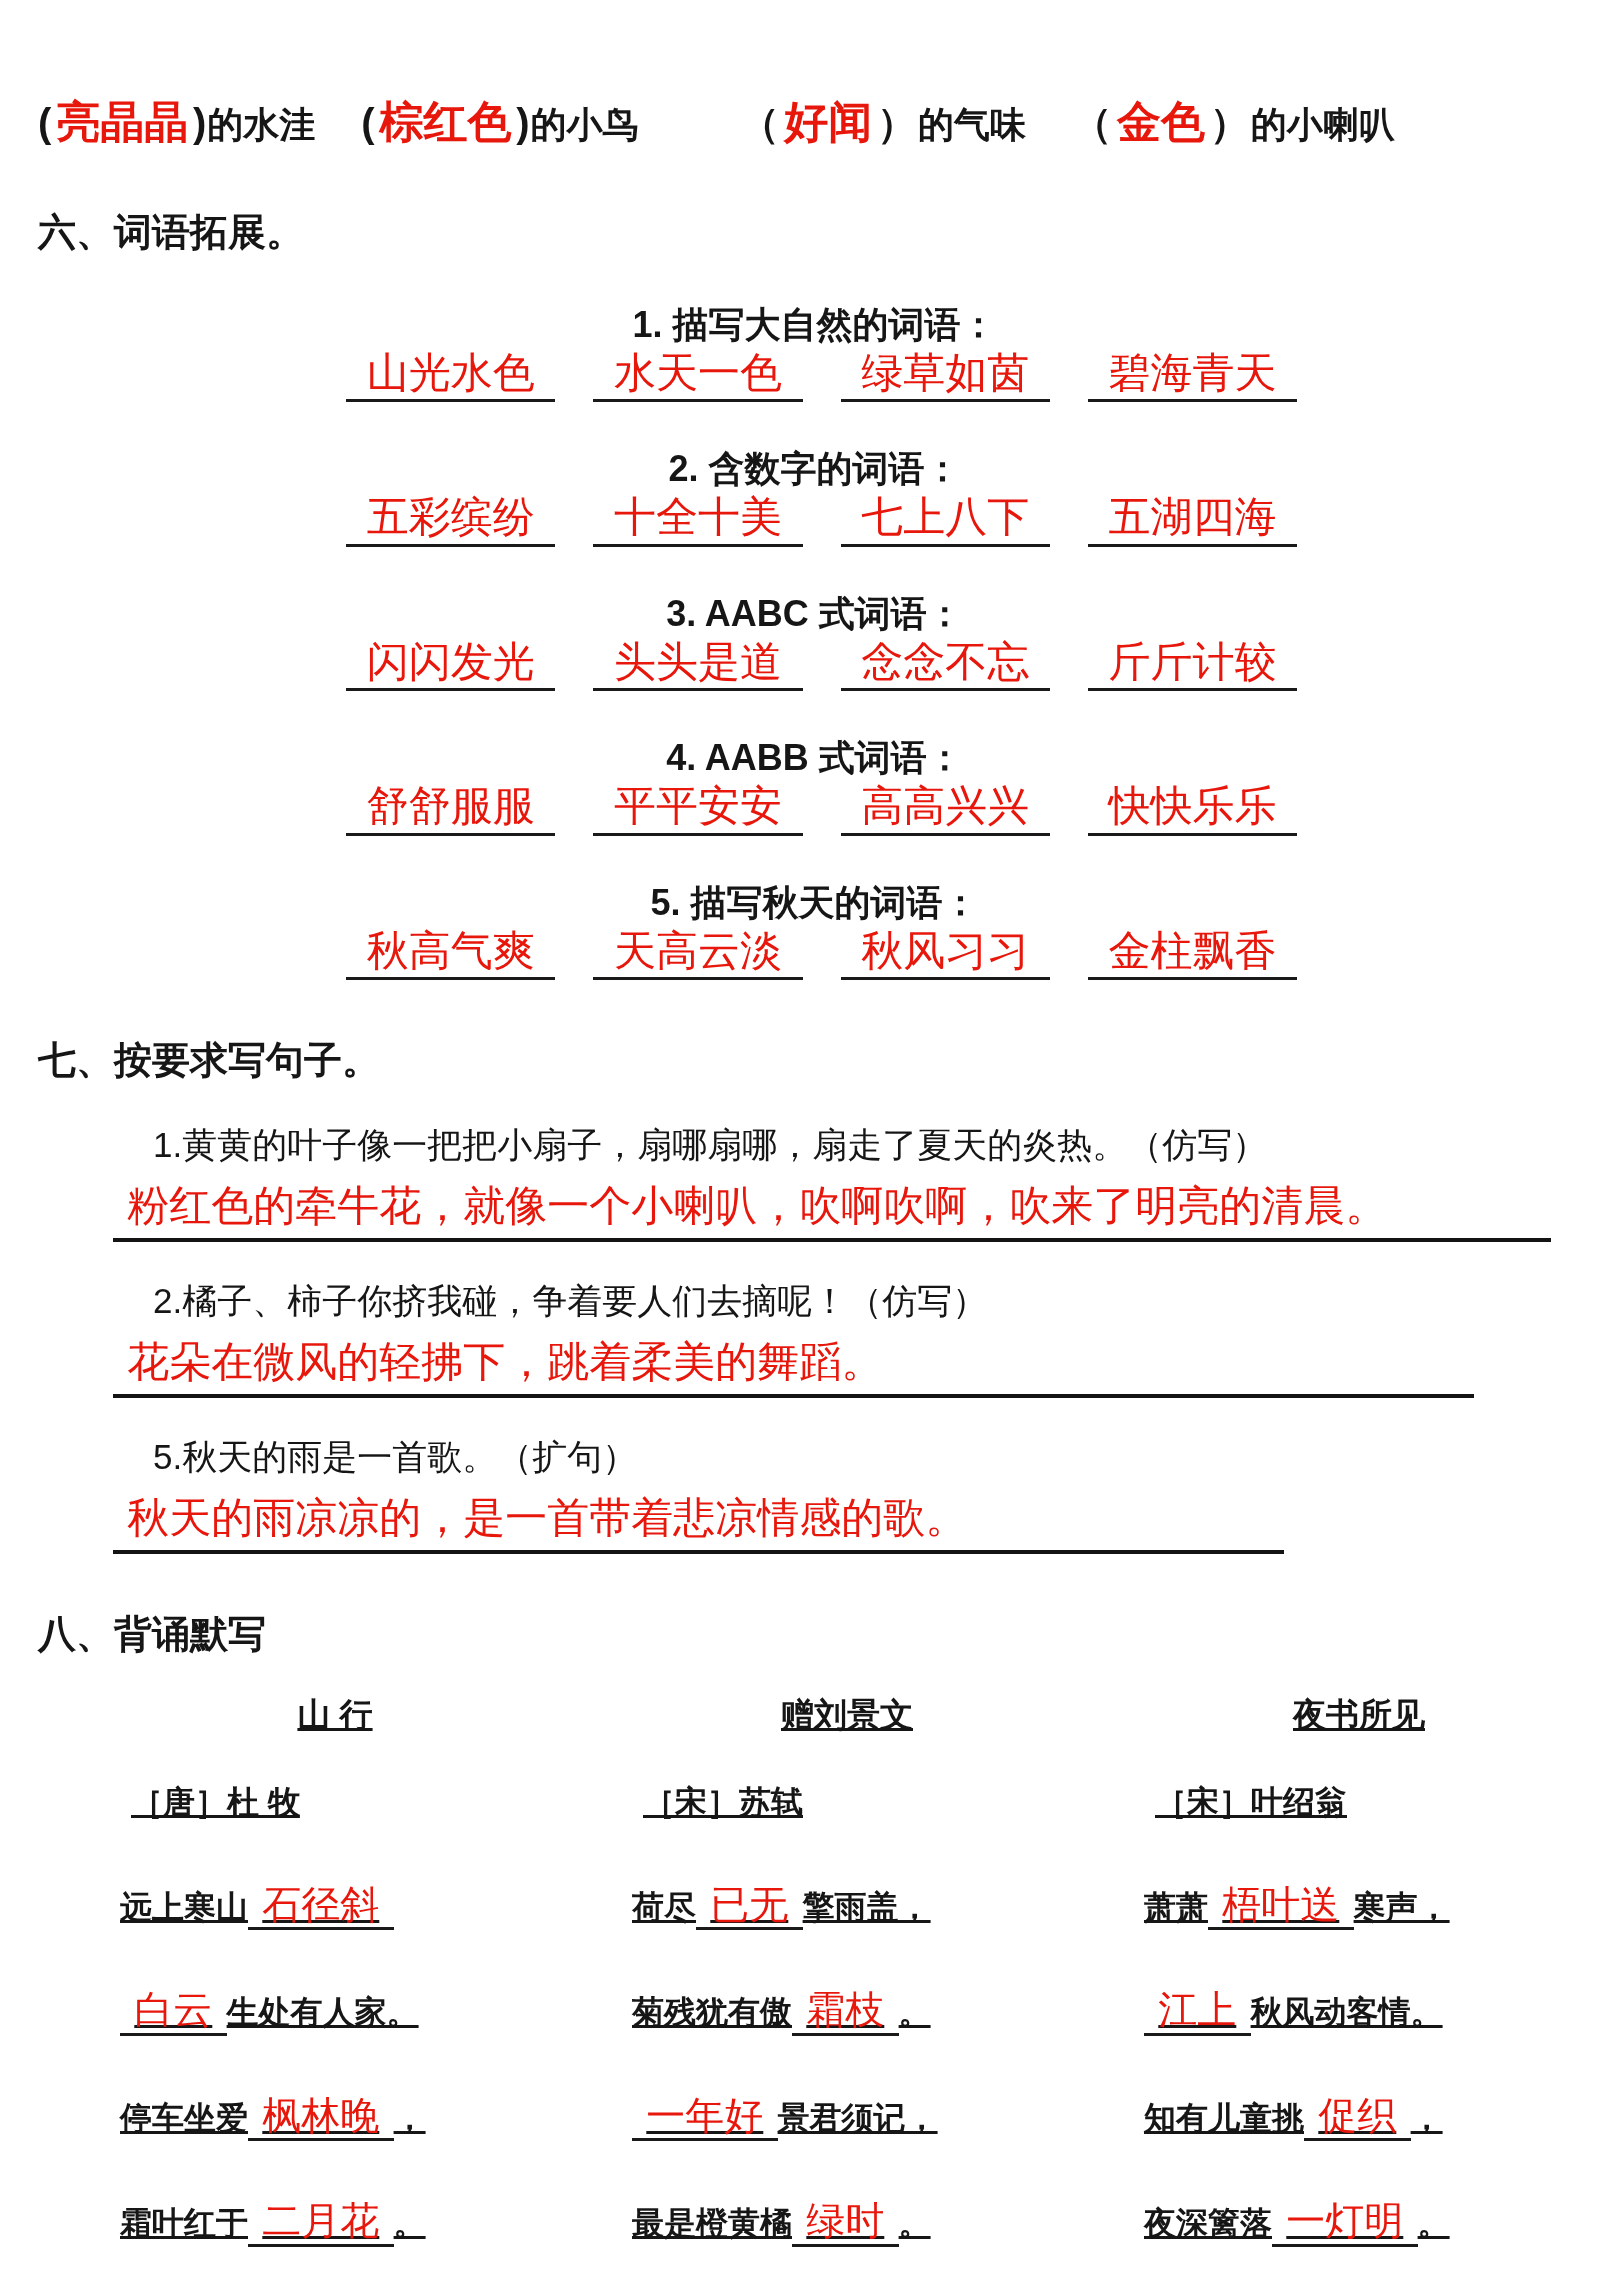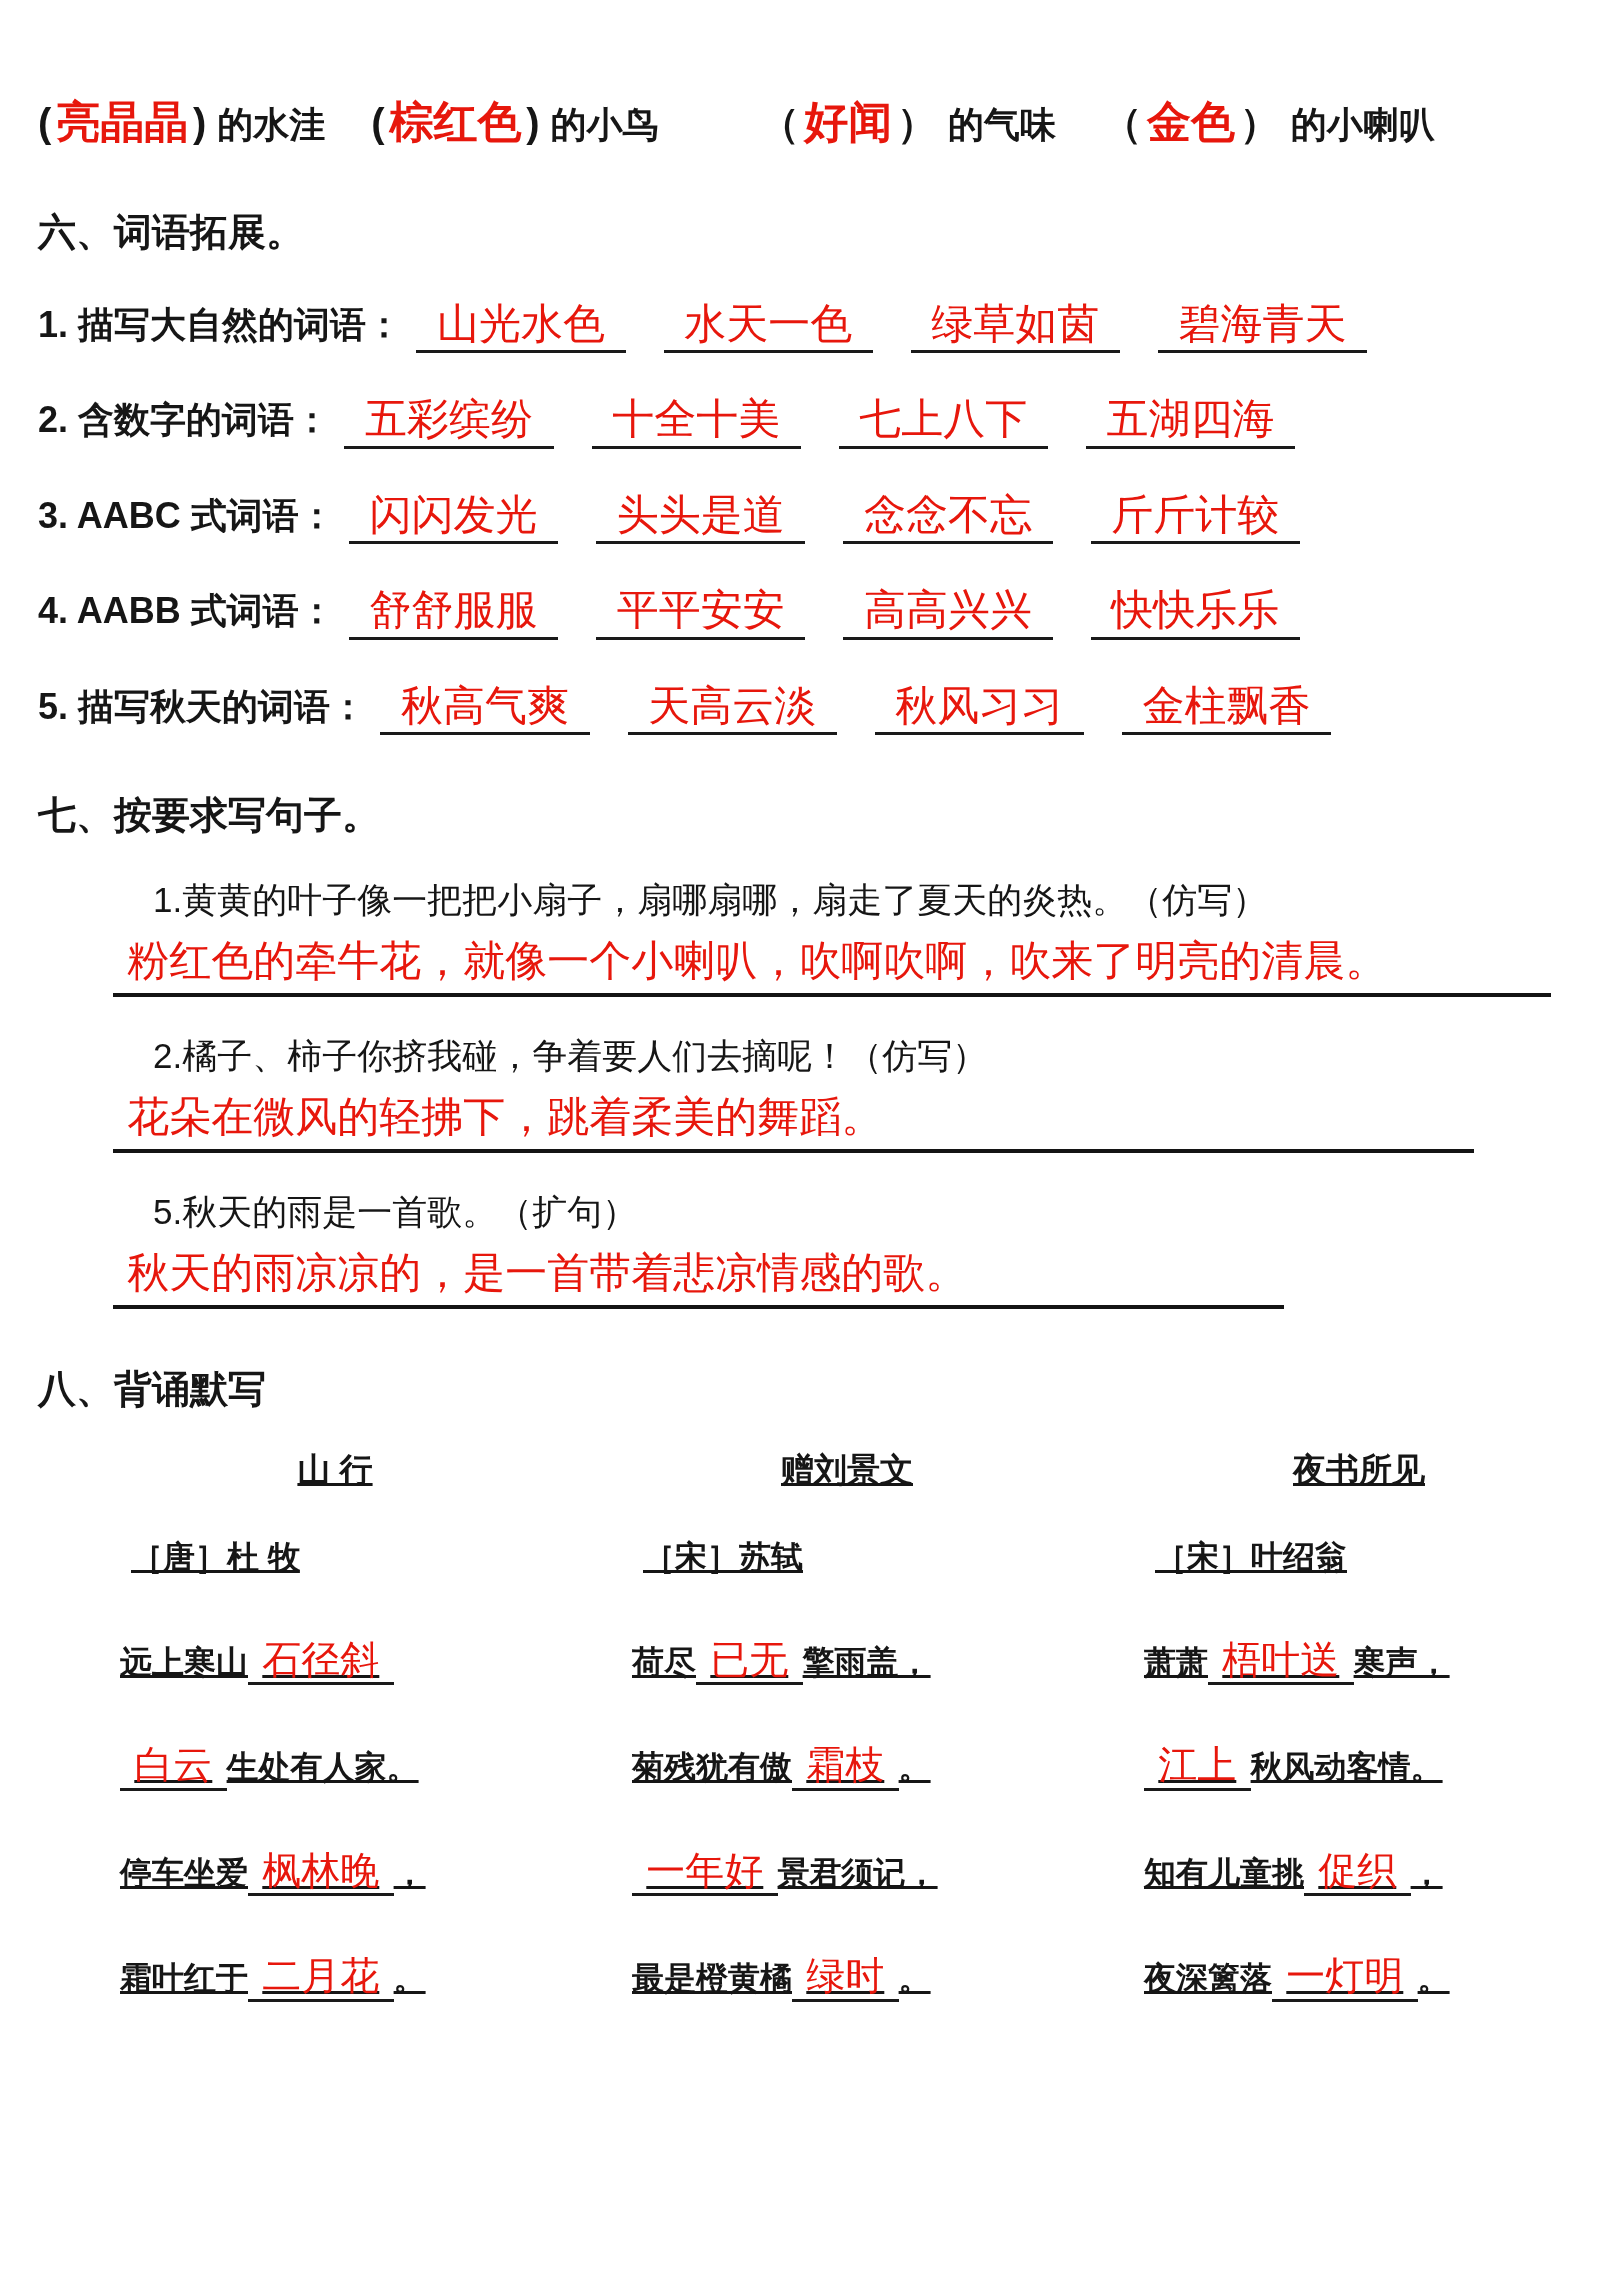--- a/index.html
+++ b/index.html
@@ -31,36 +31,37 @@
     align-items:baseline;
   }
   .grp{display:inline-flex;align-items:baseline;}
   .grp .paren{font-weight:700;font-size:40px;}
   .grp .red-ans{
     color:var(--red);
     font-size:44px;
     font-weight:700;
     padding:0 4.8px;
   }
-  .grp .suffix{margin-left:11px;}
+  .grp .suffix{margin-left:1px;}
   .g2{margin-left:46px;}
   .g3{margin-left:101px;}
   .g4{margin-left:46px;}
   
   .sec-heading{
     font-size:38px;
     font-weight:700;
     margin:55px 0 0 0;
   }
   
   .w-item{
     display:flex;
-    align-items:flex-start;
+    align-items:center;
     margin-top:43px;
     white-space:nowrap;
+    flex-direction:column;
   }
   .w-label{
     font-size:36px;
     font-weight:700;
   }
   .w-answers{
     display:flex;
     gap:38px;
     margin-left:14.3px;
   }

